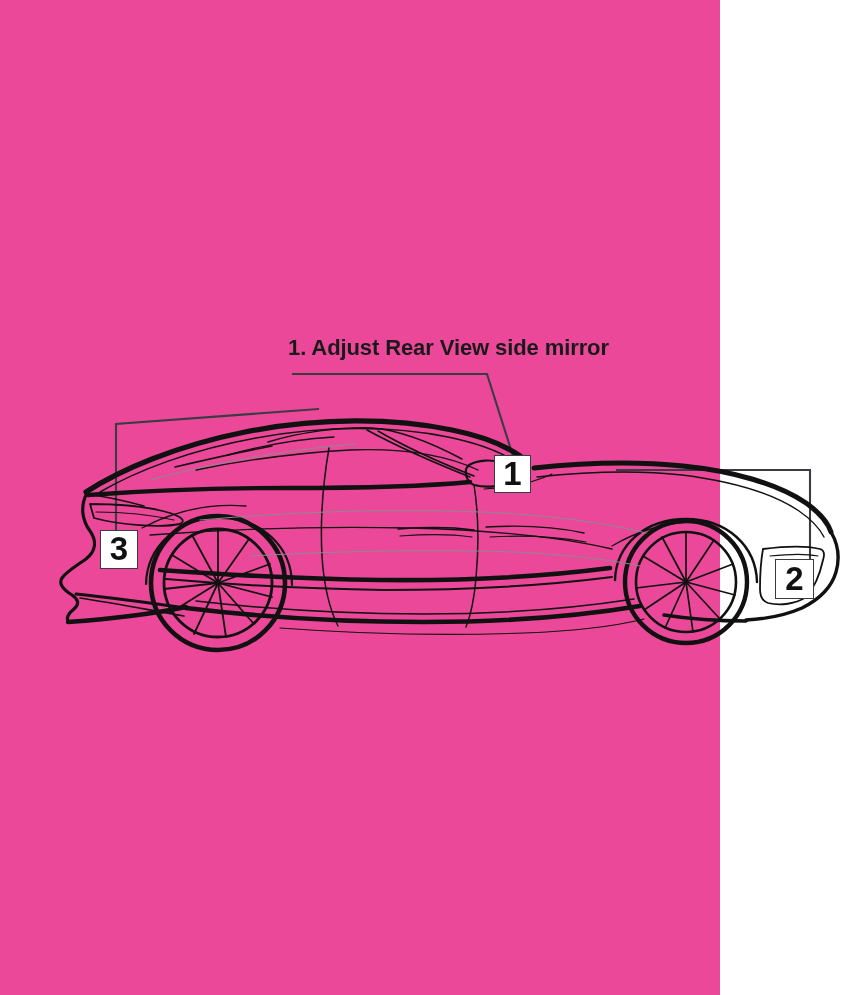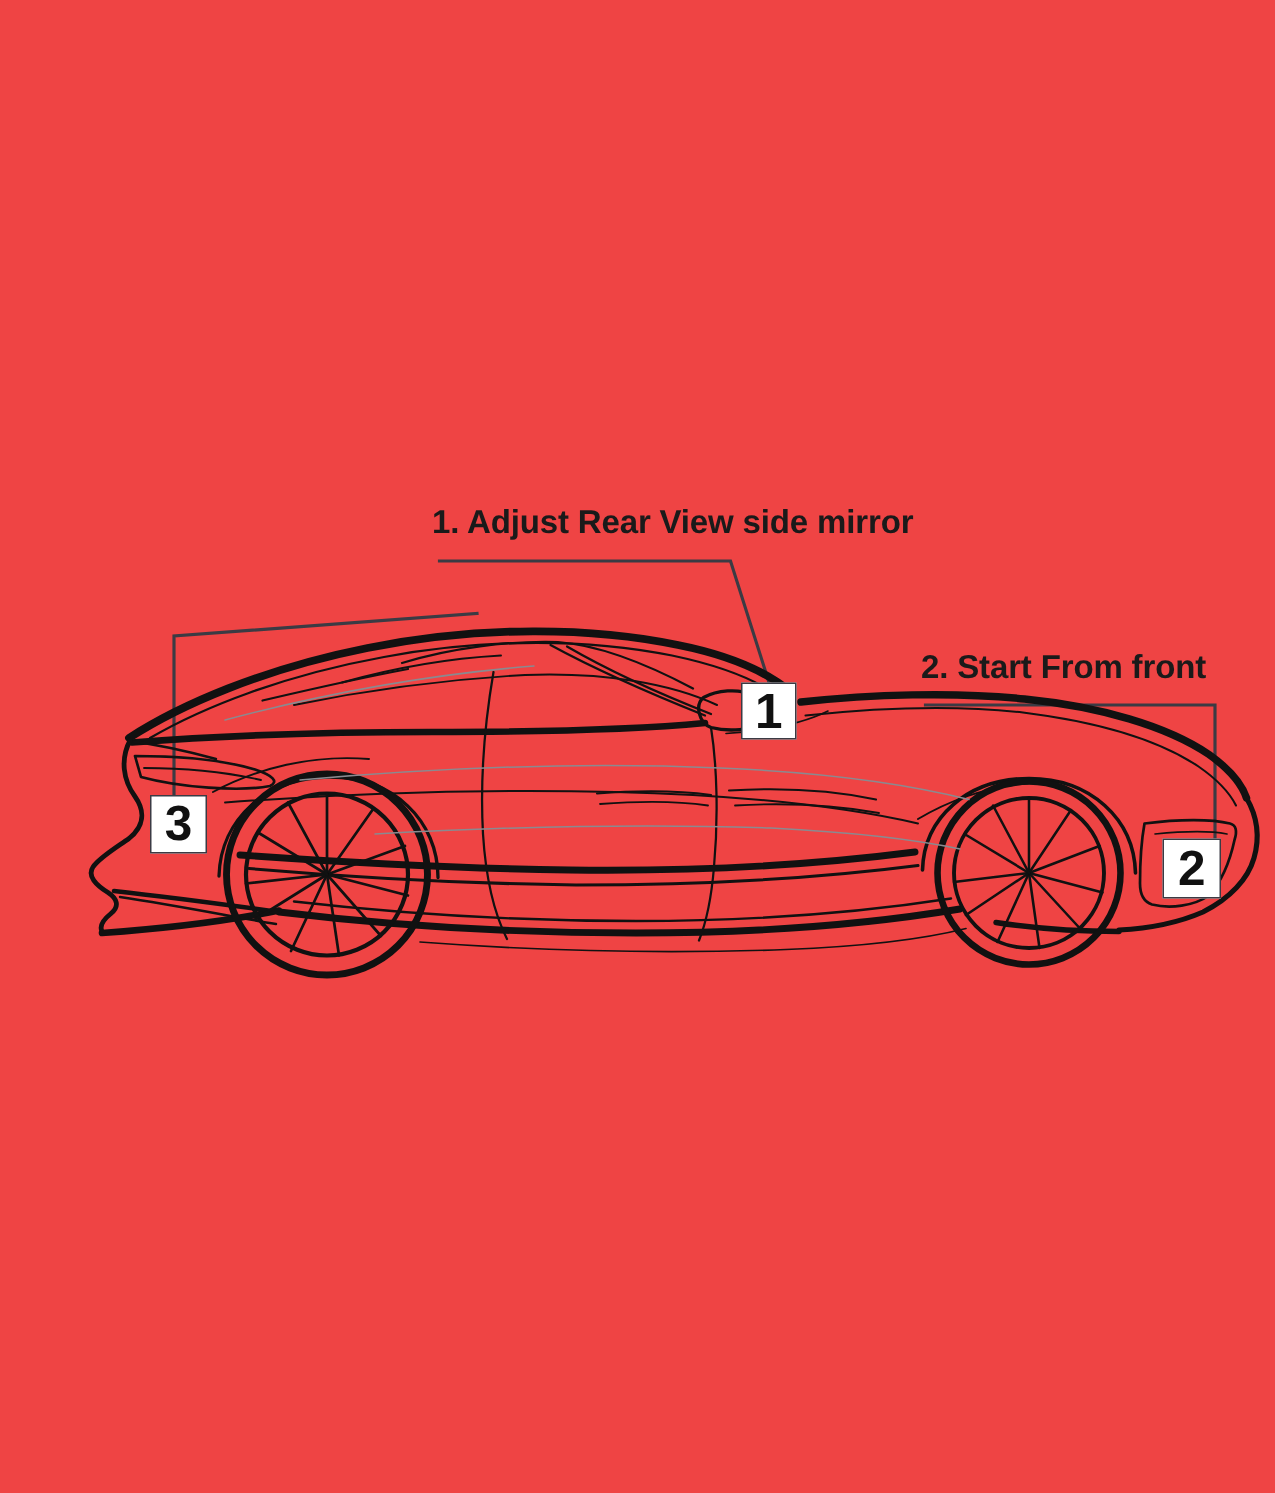--- a/index.html
+++ b/index.html
@@ -10,23 +10,23 @@
   }
   body {
     width: 850px;
     height: 995px;
     overflow: hidden;
     font-family: "Liberation Sans", sans-serif;
     position: relative;
   }
   #stage {
     position: relative;
-    width: 850px;
+    width: 720px;
     height: 995px;
-    background: #ef4444;
+    background: #ec4899;
   }
   #diagram {
     position: absolute;
     left: 0;
     top: 0;
     width: 850px;
     height: 995px;
     display: block;
   }
   .callout-label {
@@ -241,21 +241,20 @@
       <path stroke-width="1.1" d="M280,628 C360,634 444,636 524,633 C576,631 616,626 644,619"></path>
 
       <path stroke-width="1.0" stroke="#8a8a90" d="M200,520 C290,512 390,508 480,512 C552,515 606,523 646,533"></path>
       <path stroke-width="1.0" stroke="#8a8a90" d="M250,556 C340,551 430,549 514,552 C572,555 612,560 640,566"></path>
       <path stroke-width="1.0" stroke="#8a8a90" d="M150,480 C210,464 282,450 356,444"></path>
     </g>
   </svg>
 
   <div class="callout-label" id="label-1">1. Adjust Rear View side mirror</div>
 
-  <div class="callout-label" id="label-2">2. Start From front</div>
 
 
   <div class="num-box" id="box-1">1</div>
 
   <div class="num-box" id="box-2">2</div>
 
   <div class="num-box" id="box-3">3</div>
 
 </div>
 

